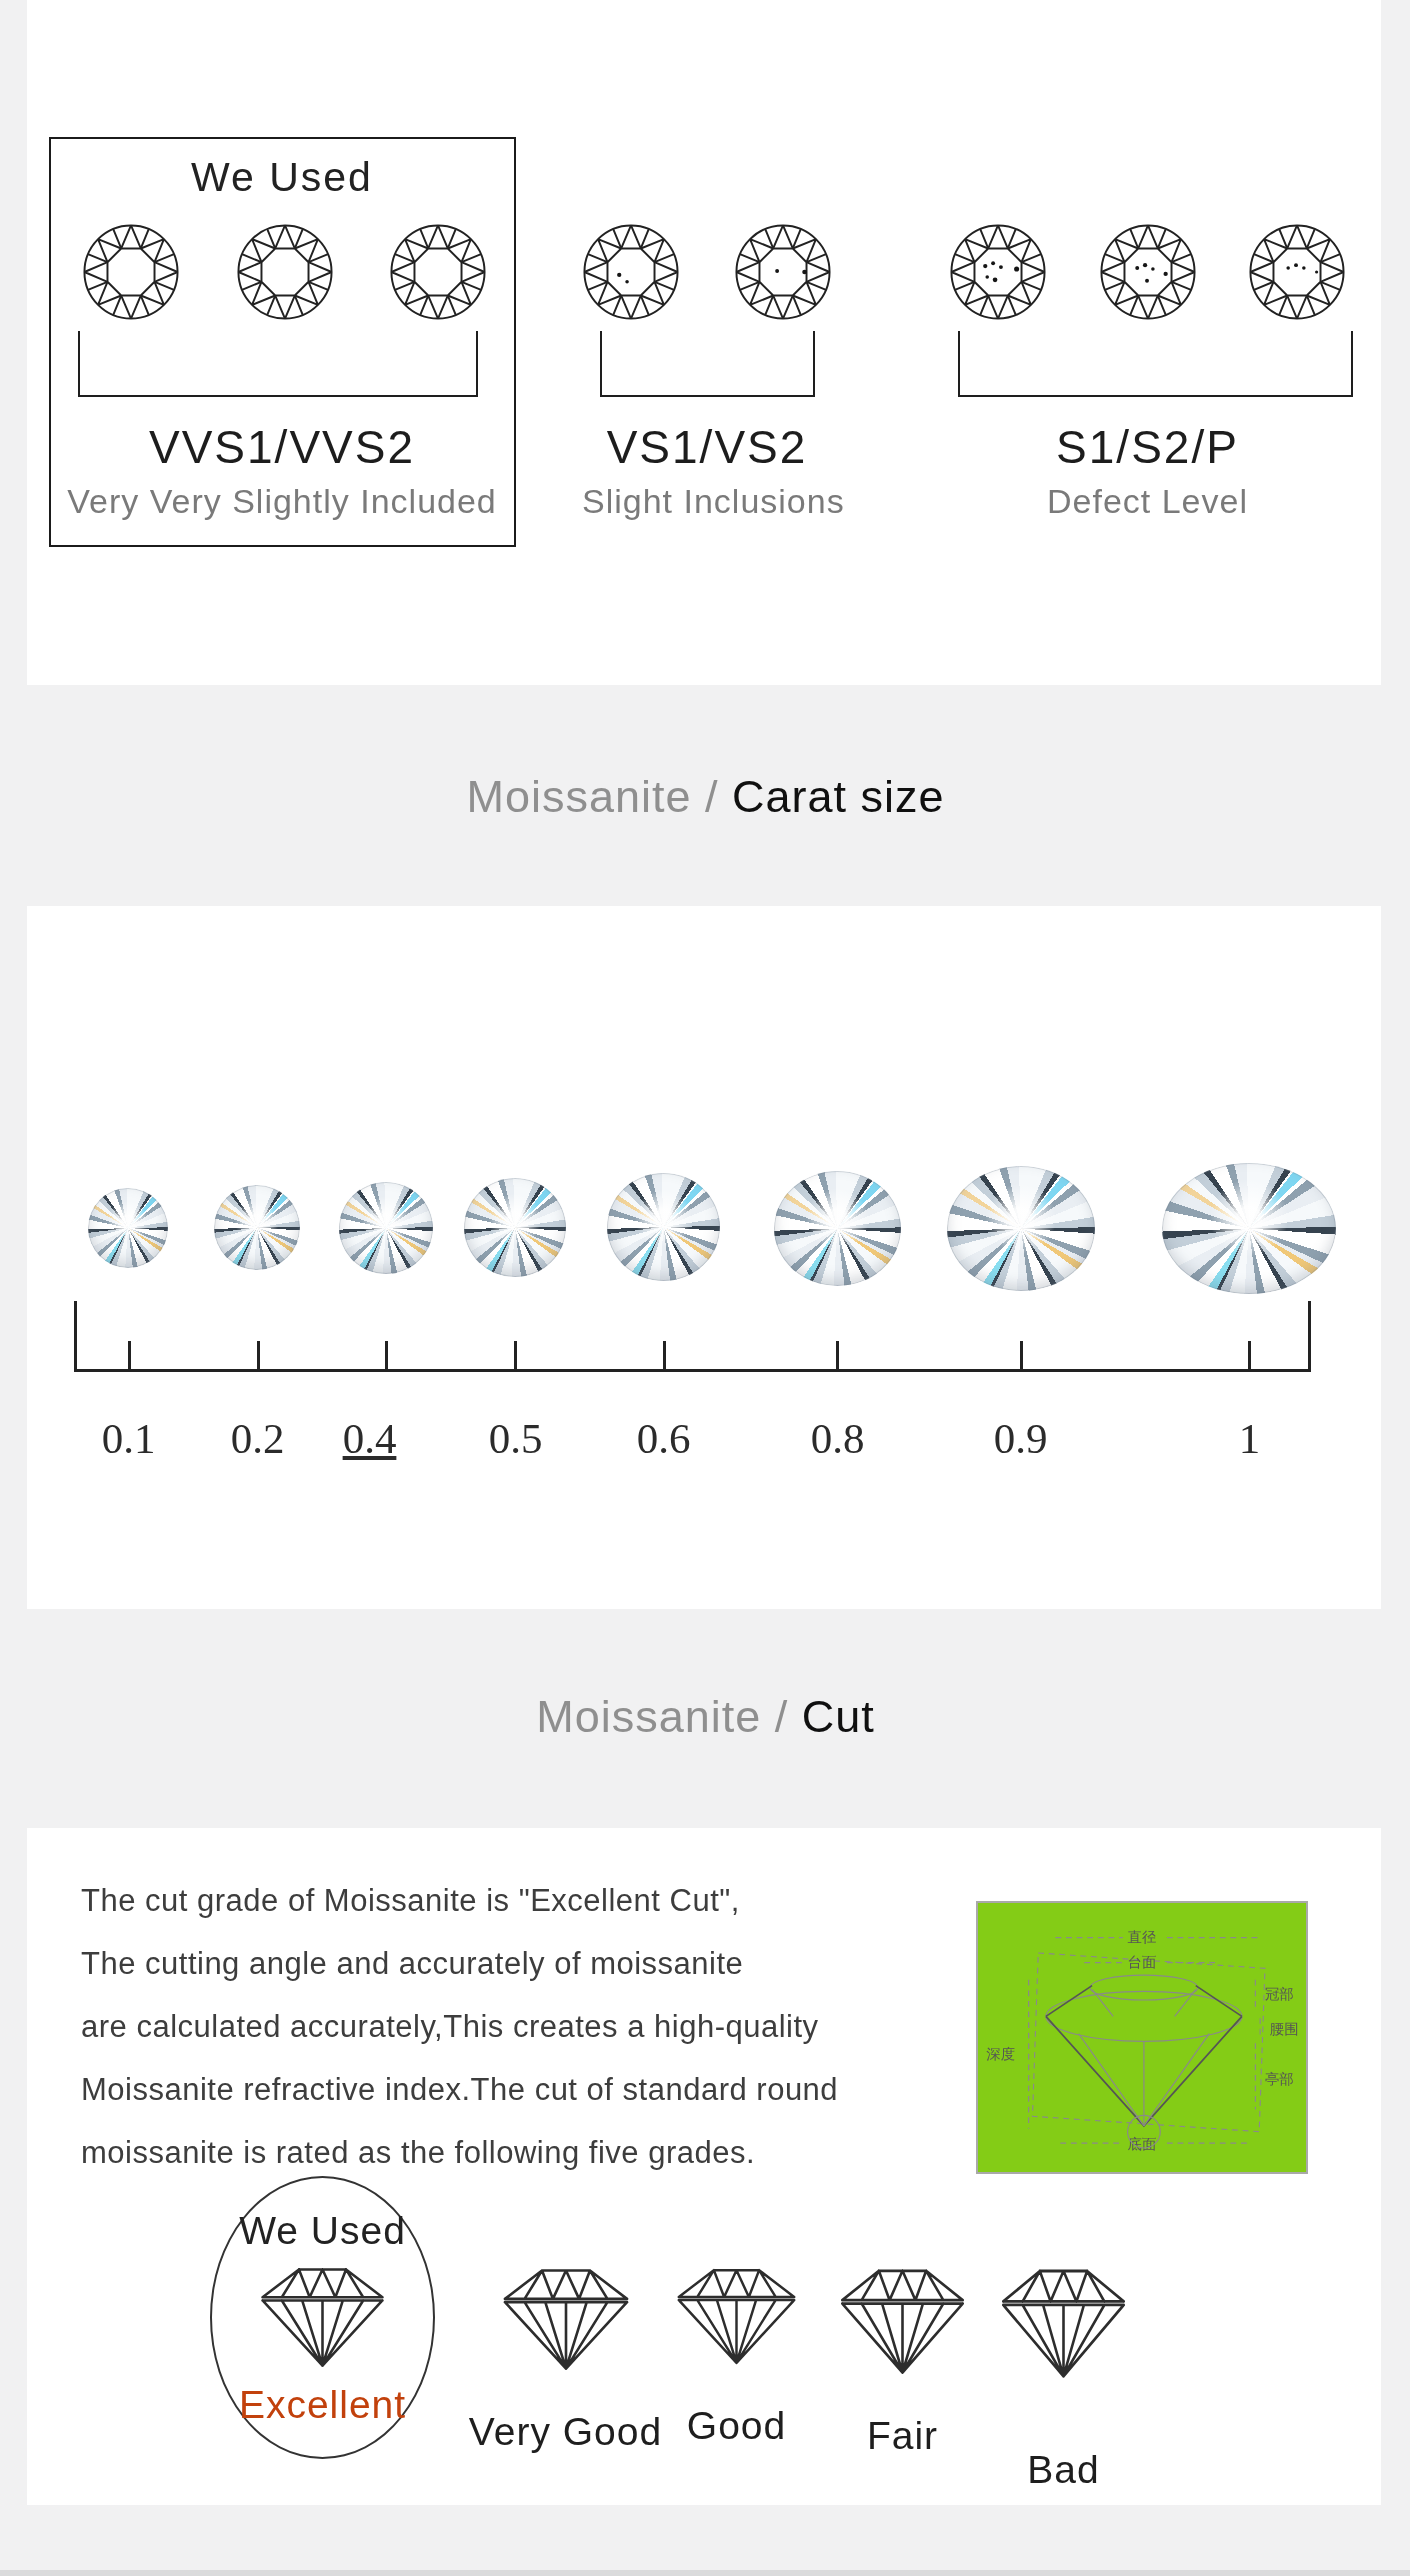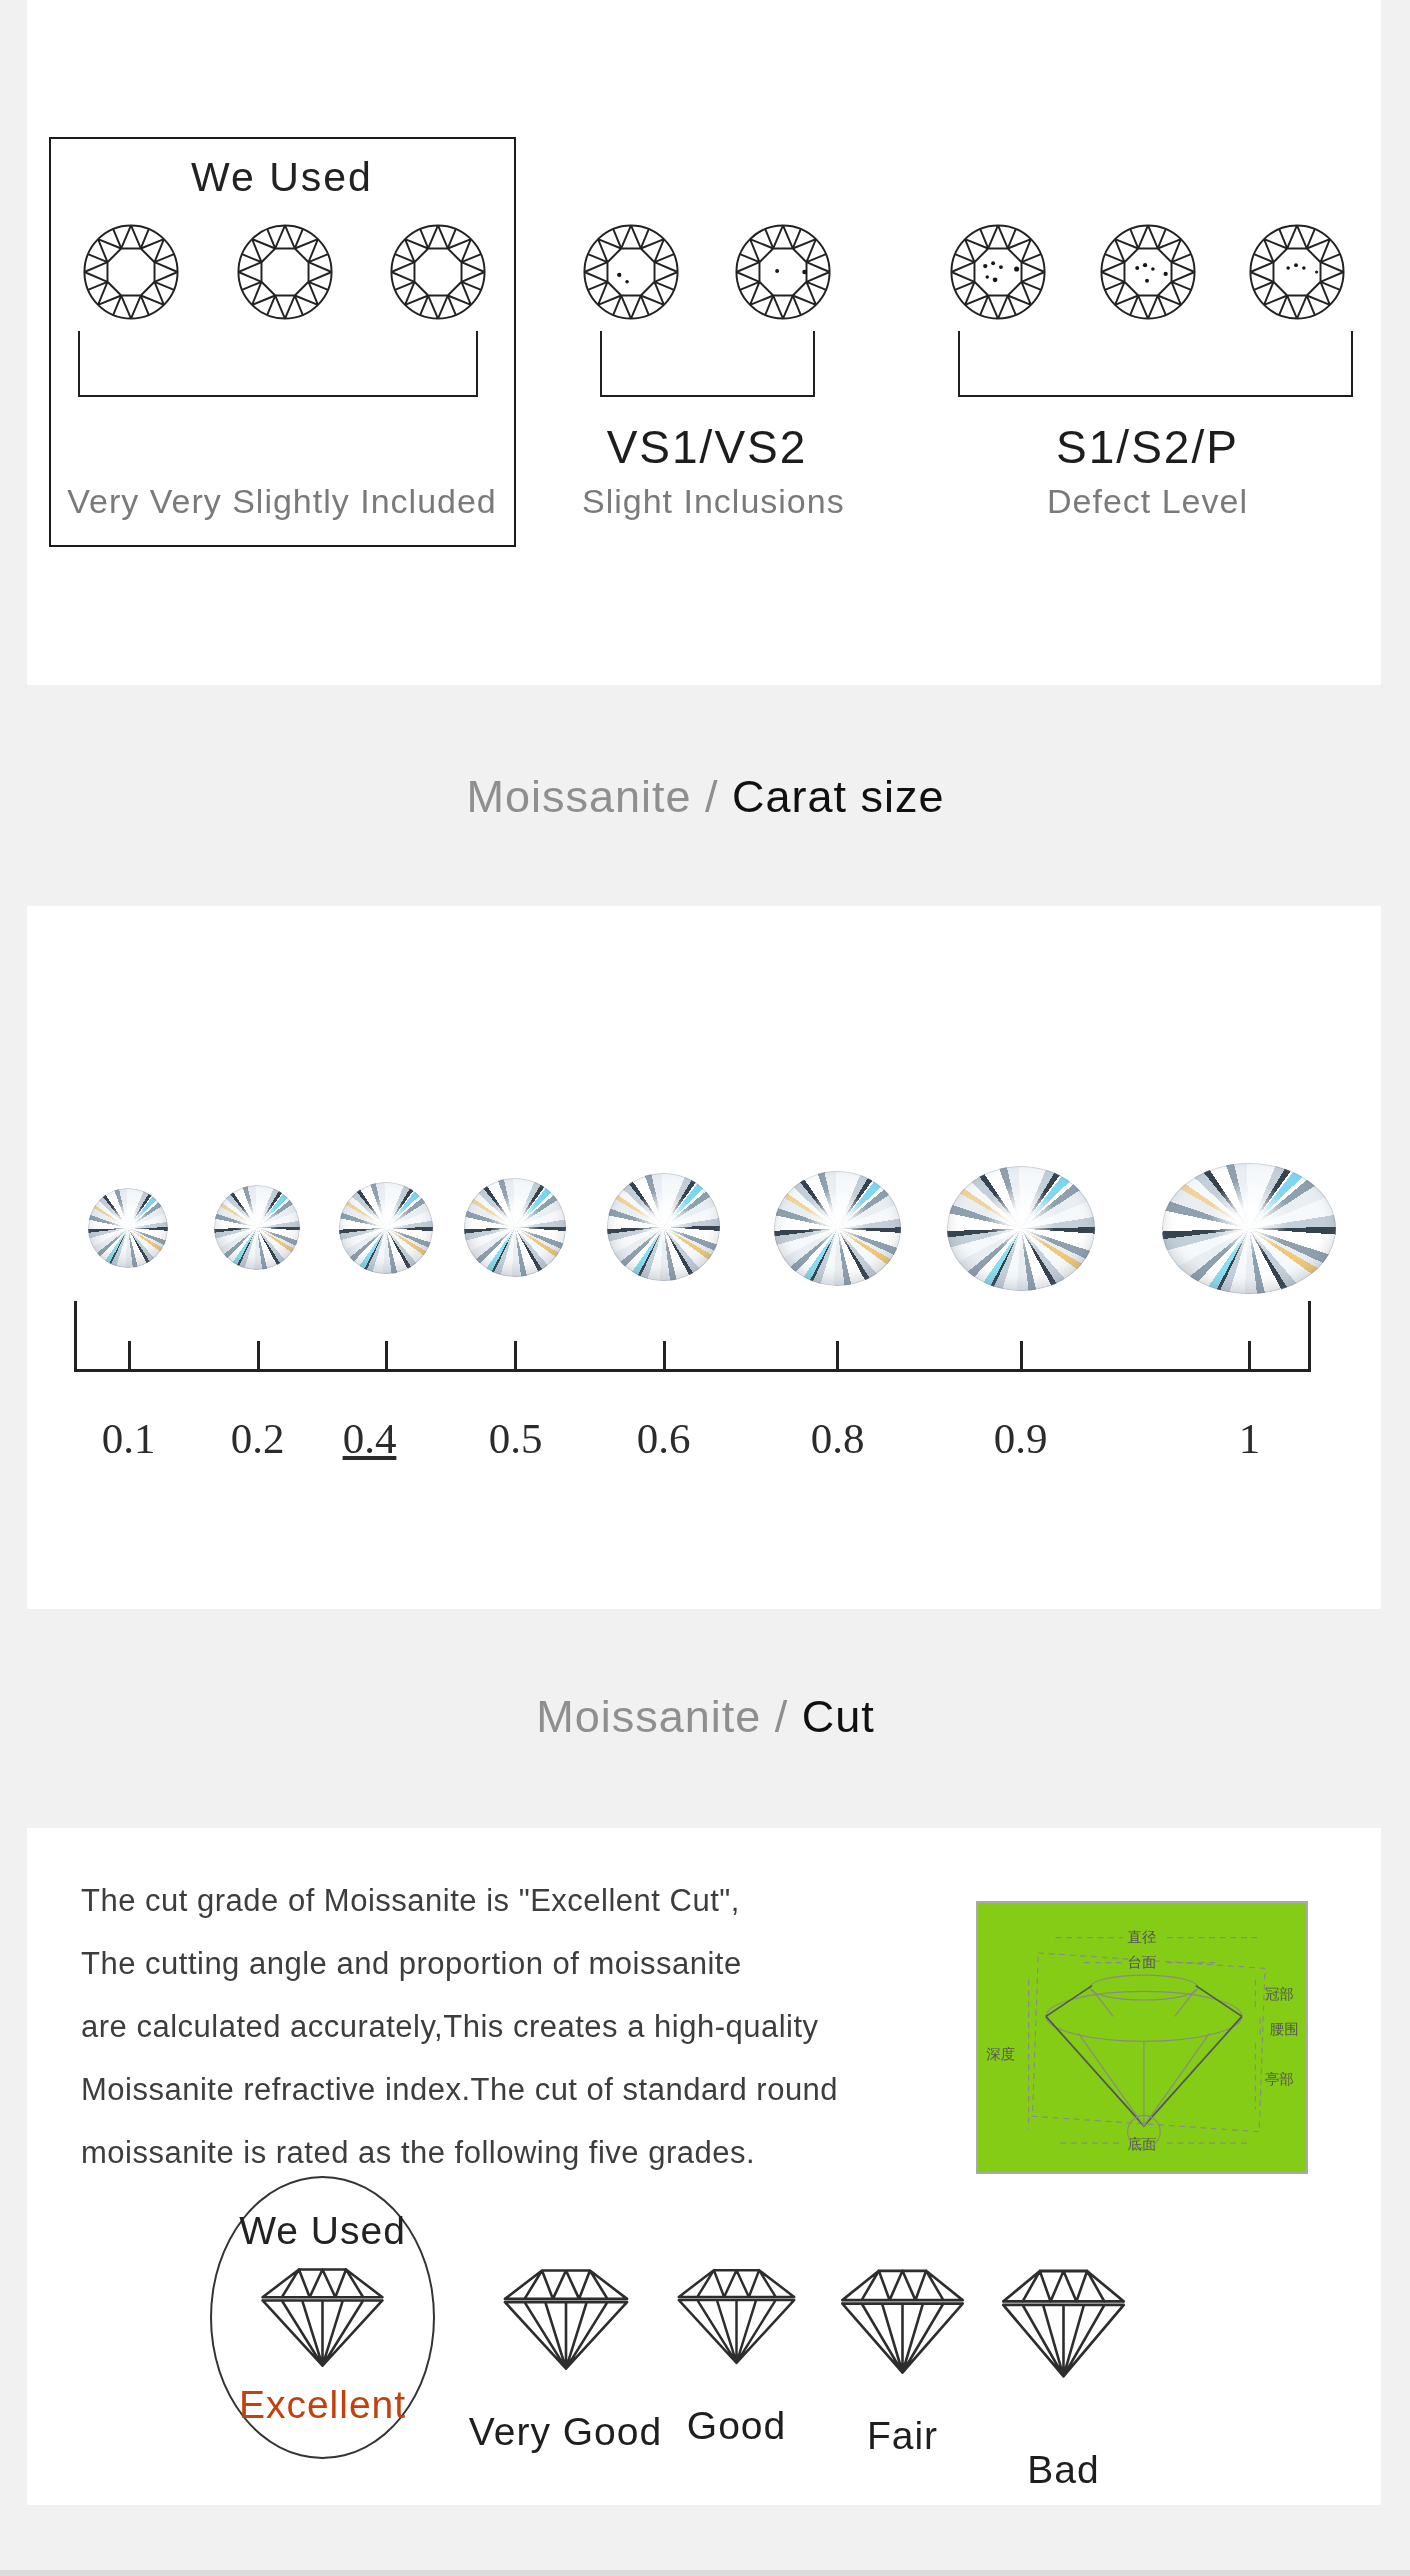--- a/index.html
+++ b/index.html
@@ -112,20 +112,21 @@
           <use href="#rb"></use>
         </svg>
       <svg class="stone" width="98" height="98" viewBox="0 0 100 100">
           <use href="#rb"></use>
         </svg>
       <svg class="stone" width="98" height="98" viewBox="0 0 100 100">
           <use href="#rb"></use>
         </svg>
     </div>
     <div class="bracket br1"></div>
+    <div class="grade-label gl1">VVS1/VVS2</div>
     <div class="grade-desc gd1">Very Very Slightly Included</div>
 
     <div class="stone-row row2">
       <svg class="stone" width="98" height="98" viewBox="0 0 100 100">
           <use href="#rb"></use>
         <g class="inc">
             <circle cx="38" cy="53" r="2.2"></circle>
             <circle cx="46" cy="60" r="1.8"></circle>
           </g>
         </svg>
@@ -220,21 +221,21 @@
 
   <div class="section-title t-cut">
     <span class="title-prefix">Moissanite /</span>
     <span> </span>
     <span class="title-main">Cut</span>
   </div>
 
   <div class="card card3">
     <div class="cut-para">
       <div>The cut grade of Moissanite is "Excellent Cut",</div>
-      <div>The cutting angle and proportion of moissanite</div>
+      <div>The cutting angle and accurately of moissanite</div>
       <div>are calculated accurately,This creates a high-quality</div>
       <div>Moissanite refractive index.The cut of standard round</div>
       <div>moissanite is rated as the following five grades.</div>
     </div>
 
     <div class="diagram-box">
       <svg viewBox="0 0 340 280">
         <polygon class="dg-dash" points="62,52 298,68 292,238 56,222"></polygon>
         <line class="dg-dash" x1="80" y1="36" x2="150" y2="36"></line>
         <line class="dg-dash" x1="196" y1="36" x2="290" y2="36"></line>

